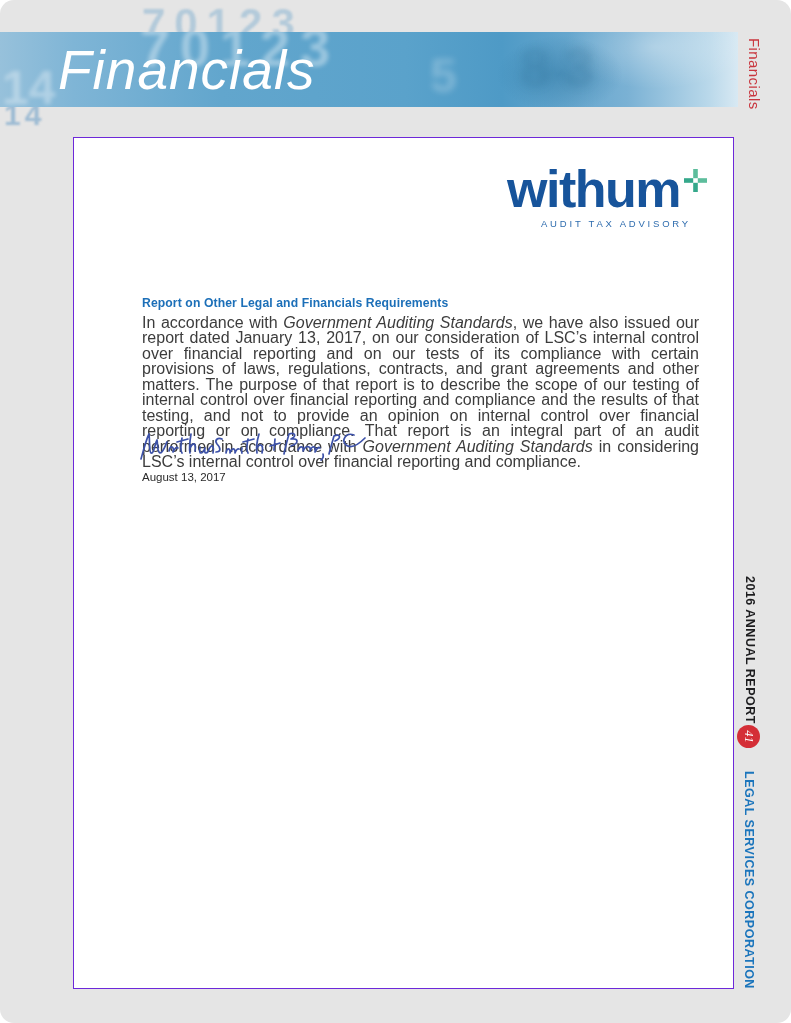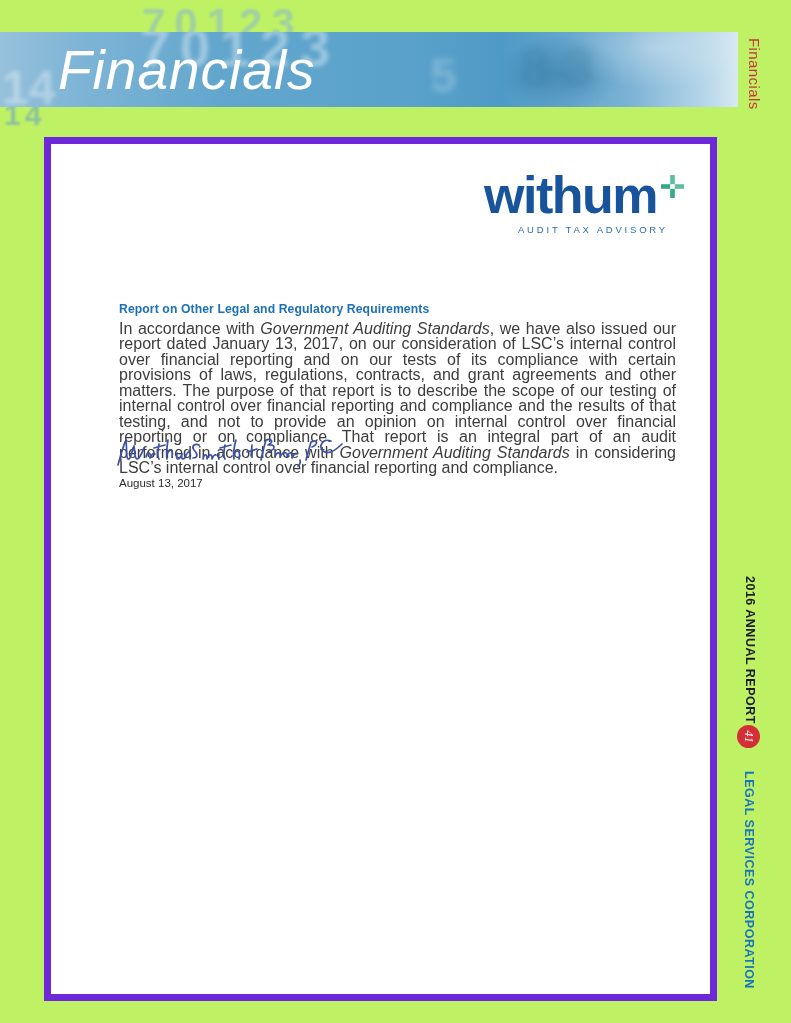--- a/index.html
+++ b/index.html
@@ -1,18 +1,18 @@
 <!DOCTYPE html>
 <html><head>
 <meta charset="utf-8">
 <style>
   html,body{margin:0;padding:0;background:#fff;}
   #stage{
     position:relative;width:791px;height:1023px;overflow:hidden;
-    background:#bef264;font-family:"Liberation Sans",sans-serif;
+    background:#e5e5e5;font-family:"Liberation Sans",sans-serif;border-radius:14px;
   }
   
   .banner{
     position:absolute;left:0;top:32px;width:738px;height:75px;z-index:1;overflow:hidden;
     background:
       radial-gradient(90px 55px at 560px 42px, rgba(23,98,143,0.35), rgba(23,98,143,0) 70%),
       radial-gradient(130px 60px at 655px 15px, rgba(255,255,255,0.30), rgba(255,255,255,0) 70%),
       linear-gradient(90deg,#97c1db 0%,#7fb5d6 10%,#62a6cd 30%,#5aa2cb 55%,#4e9ac6 68%,#7ab1d4 85%,#b9d8ea 96%,#d8e9f3 100%);
   }
   .banner-title{
@@ -35,22 +35,22 @@
   .page-badge{
     position:absolute;left:737px;top:725px;width:23px;height:23px;border-radius:50%;
     background:#d42e36;z-index:2;display:flex;align-items:center;justify-content:center;
   }
   .page-badge span{
     color:#fff;font-size:12.5px;font-style:italic;font-family:"Liberation Serif",serif;
     transform:rotate(90deg);
   }
   
   .page{
-    position:absolute;left:44px;top:137px;width:659px;height:850px;z-index:2;
-    background:#fff;border:7px solid #6d28d9;
+    position:absolute;left:73px;top:137px;width:659px;height:850px;z-index:2;
+    background:#fff;border:1px solid #6d28d9;
   }
   .logo{position:absolute;top:30px;right:26px;text-align:right;}
   .logo-row{display:flex;align-items:flex-start;justify-content:flex-end;}
   .logo-word{
     color:#17549b;font-size:52px;font-weight:bold;letter-spacing:-1.5px;line-height:0.82;
   }
   .logo-plus{width:23px;height:23px;margin-left:4px;margin-top:1px;}
   .logo-tagline{
     margin-top:7px;padding-right:16px;color:#2e6cae;
     font-size:9.5px;font-weight:normal;letter-spacing:2.8px;white-space:nowrap;
@@ -98,21 +98,21 @@
         <svg class="logo-plus" viewBox="0 0 23 23" aria-hidden="true">
           <rect x="9.2" y="0" width="4.6" height="9.2" fill="#5dbd9c"></rect>
           <rect x="13.8" y="9.2" width="9.2" height="4.6" fill="#5dbd9c"></rect>
           <rect x="9.2" y="13.8" width="4.6" height="9.2" fill="#35a88b"></rect>
           <rect x="0" y="9.2" width="9.2" height="4.6" fill="#35a88b"></rect>
         </svg>
       </div>
       <div class="logo-tagline">AUDIT  TAX  ADVISORY</div>
     </div>
 
-    <div class="report-heading">Report on Other Legal and Regulatory Requirements</div>
+    <div class="report-heading">Report on Other Legal and Financials Requirements</div>
 
     <div class="report-body"><span>In accordance with </span><span style="font-style: italic;">Government Auditing Standards</span><span>, we have also issued our report dated January 13, 2017, on our consideration of LSC’s internal control over financial reporting and on our tests of its compliance with certain provisions of laws, regulations, contracts, and grant agreements and other matters.  The purpose of that report is to describe the scope of our testing of internal control over financial reporting and compliance and the results of that testing, and not to provide an opinion on internal control over financial reporting or on compliance.  That report is an integral part of an audit performed in accordance with </span><span style="font-style: italic;">Government Auditing Standards</span><span> in considering LSC’s internal control over financial reporting and compliance.</span></div>
 
     <div class="signature" title="WithumSmith+Brown, PC">
       <svg width="230" height="42" viewBox="0 0 230 42" fill="none" stroke="#3c51a8" stroke-width="1.7" stroke-linecap="round" stroke-linejoin="round">
         <path d="M3,33 C5,26 8,14 11,8 C12,16 11,26 13,27 C16,28 17,17 19,14 C20,19 19,26 22,27 C25,27 27,20 29,16"></path>
         <path d="M31,25 q1,-5 3,-4 q2,1 1,5 q3,-6 5,-4"></path>
         <path d="M44,12 C43,17 42,24 44,27 M39,16 L50,13"></path>
         <path d="M53,8 C52,14 51,22 52,27 M52,22 q3,-6 5,-3 q1,2 0,6"></path>
         <path d="M62,21 q-1,6 1,6 q2,0 4,-5 q-1,5 1,5 q2,0 3,-4 q3,-5 4,-2 q1,2 0,6"></path>

